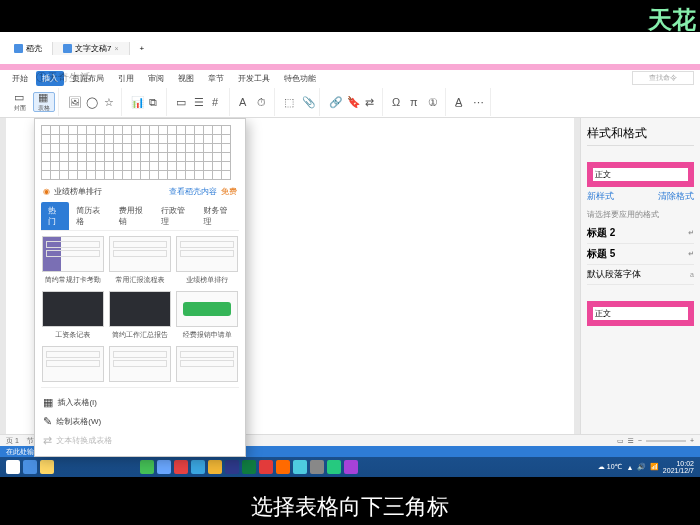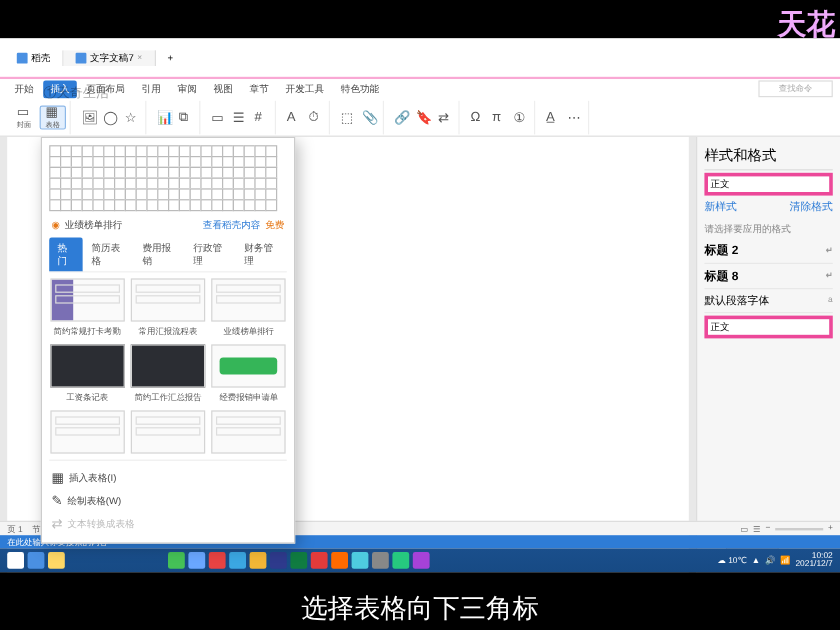--- a/index.html
+++ b/index.html
@@ -1,43 +1,43 @@
 <!DOCTYPE html>
 <html><head>
   <meta charset="utf-8">
   <style>
     * { margin: 0; padding: 0; box-sizing: border-box; }
     body { font-family: "Microsoft YaHei", SimSun, Arial, sans-serif; width: 700px; height: 525px; overflow: hidden; background: #000; position: relative; font-size: 9px; }
     .letterbox-top { height: 32px; background: #000; position: relative; }
     .letterbox-bottom { position: absolute; bottom: 0; width: 100%; height: 48px; background: #000; display: flex; align-items: center; justify-content: center; }
     .subtitle { color: #fff; font-size: 22px; font-weight: 400; text-shadow: 1px 1px 2px rgba(0,0,0,.8); margin-top: 12px; }
-    .watermark { position: absolute; top: 4px; right: 4px; color: #f0abfc; font-size: 24px; font-weight: bold; z-index: 100; }
+    .watermark { position: absolute; top: 4px; right: 4px; color: #86efac; font-size: 24px; font-weight: bold; z-index: 100; }
     .tianqi { position: absolute; top: 38px; left: 36px; color: rgba(0,0,0,.35); font-size: 11px; z-index: 50; }
     .app { position: absolute; top: 32px; left: 0; right: 0; bottom: 48px; background: #fff; display: flex; flex-direction: column; }
-    .titlebar { height: 14px; background: #fff; border-bottom: 2px solid #f9a8d4; display: flex; align-items: center; padding: 16px 4px; font-size: 8px; }
+    .titlebar { height: 14px; background: #fff; border-bottom: 6px solid #f9a8d4; display: flex; align-items: center; padding: 16px 4px; font-size: 8px; }
     .tab { padding: 1px 10px; border-right: 1px solid #ddd; display: flex; align-items: center; gap: 3px; }
     .tab.active { background: #f5f5f5; }
     .tab-icon { width: 9px; height: 9px; background: #4a90e2; border-radius: 1px; }
     .ribbon-tabs { height: 16px; display: flex; align-items: center; gap: 2px; padding: 0 6px; font-size: 8px; background: #fff; }
     .rtab { padding: 2px 6px; color: #444; cursor: pointer; }
     .rtab.active { background: #2e7cd6; color: #fff; border-radius: 2px; }
     .ribbon { height: 32px; background: #fff; border-bottom: 1px solid #ddd; display: flex; align-items: center; padding: 2px 6px; gap: 4px; overflow: hidden; }
     .rgroup { display: flex; align-items: center; gap: 2px; padding: 0 3px; border-right: 1px solid #eee; height: 28px; }
     .ricon { width: 16px; height: 20px; display: flex; flex-direction: column; align-items: center; justify-content: center; font-size: 6px; color: #555; gap: 1px; }
     .ricon.big { width: 22px; }
     .ricon.highlight { background: #e3effd; border: 1px solid #8db8e8; border-radius: 2px; }
     .ricon svg, .ricon .glyph { width: 12px; height: 12px; }
     .glyph { font-size: 11px; }
     .content { flex: 1; display: flex; background: #e8e8e8; overflow: hidden; position: relative; }
     .doc-area { flex: 1; background: #fff; margin: 0 6px; position: relative; }
     .side-panel { width: 120px; background: #f6f6f6; border-left: 1px solid #ddd; padding: 4px 6px; display: flex; flex-direction: column; font-size: 9px; }
     .sp-head { font-size: 12px; padding: 3px 0; border-bottom: 1px solid #ddd; }
     .sp-row { padding: 3px 0; border-bottom: 1px solid #e8e8e8; display: flex; justify-content: space-between; align-items: center; gap: 32px; }
     .sp-row.bold { font-weight: bold; font-size: 10px; }
-    .sp-sel { border: 3px solid #ec4899; padding: 1px 2px; background: #fff; font-size: 8px; margin-top: 2px; }
+    .sp-sel { border: 6px solid #ec4899; padding: 1px 2px; background: #fff; font-size: 8px; margin-top: 16px; }
     .dropdown { position: absolute; top: 0; left: 28px; width: 212px; background: #fff; box-shadow: 3px 4px 12px rgba(0,0,0,.25); border: 1px solid #ccc; z-index: 20; padding: 6px; }
     .grid { display: grid; grid-template-columns: repeat(21, 9px); grid-auto-rows: 9px; gap: 0; margin-bottom: 4px; }
     .cell { border: 1px solid #bbb; background: #fff; margin: -0.5px; }
     .dd-row { display: flex; align-items: center; gap: 4px; padding: 3px 2px; font-size: 8px; color: #444; }
     .dd-row .link { color: #2e7cd6; }
     .dd-row .orange { color: #e67817; }
     .dd-tabbar { display: flex; gap: 0; font-size: 8px; margin-top: 2px; border-bottom: 1px solid #eee; }
     .dd-tab { padding: 3px 7px; background: #fff; color: #555; }
     .dd-tab.active { background: #2e7cd6; color: #fff; border-radius: 2px 2px 0 0; }
     .tpl-grid { display: grid; grid-template-columns: repeat(3, 1fr); gap: 6px 4px; margin-top: 5px; }
@@ -393,21 +393,21 @@
       <div class="sp-row" style="border:0">
         <span style="color:#2e7cd6">新样式</span>
         <span style="color:#2e7cd6">清除格式</span>
       </div>
       <div class="sp-row" style="font-size:8px;color:#888;border:0">请选择要应用的格式</div>
       <div class="sp-row bold">
           <span>标题 2</span>
           <span class="chev">↵</span>
         </div>
       <div class="sp-row bold">
-          <span>标题 8</span>
+          <span>标题 5</span>
           <span class="chev">↵</span>
         </div>
       <div class="sp-row">
           <span>默认段落字体</span>
           <span class="chev">a</span>
         </div>
       <div class="sp-sel">正文</div>
       <div class="sp-bottom">
         <div><span>显示</span>: <span style="border:1px solid #ccc;padding:0 12px 0 2px;background:#fff">有效样式</span></div>
         <div style="margin-top:2px"><input type="checkbox" style="vertical-align: middle;"> <span>显示预览</span></div>

